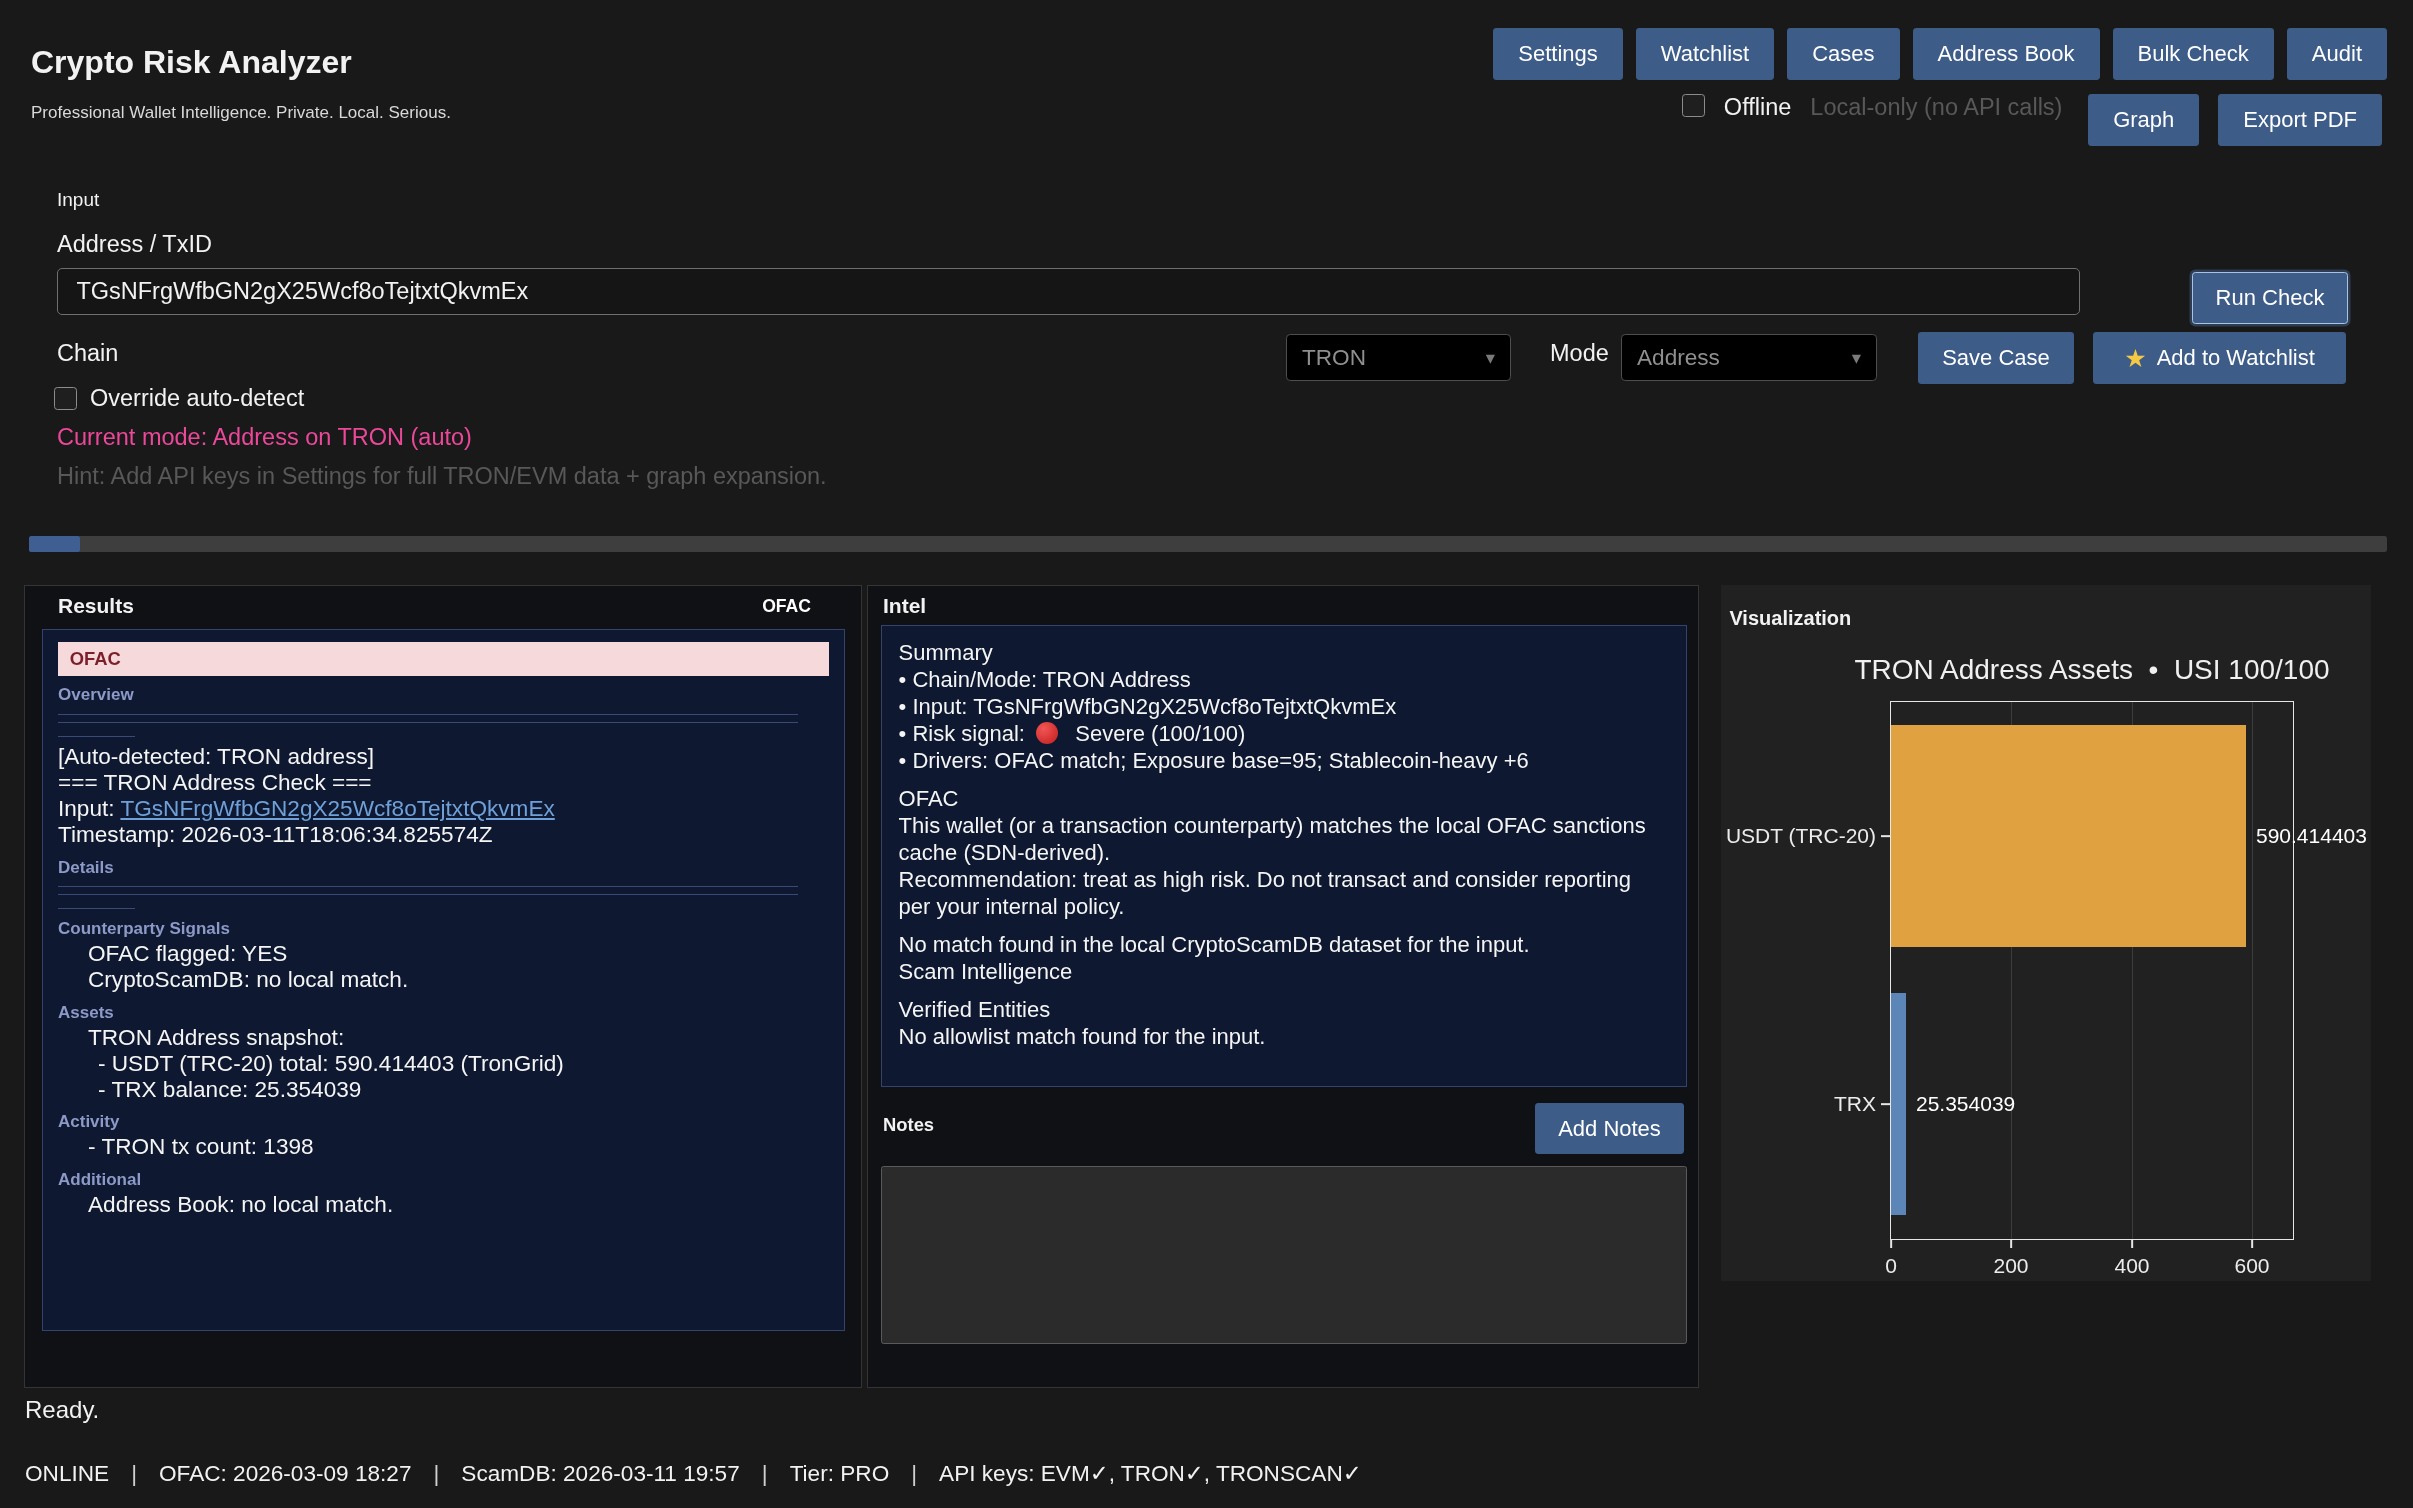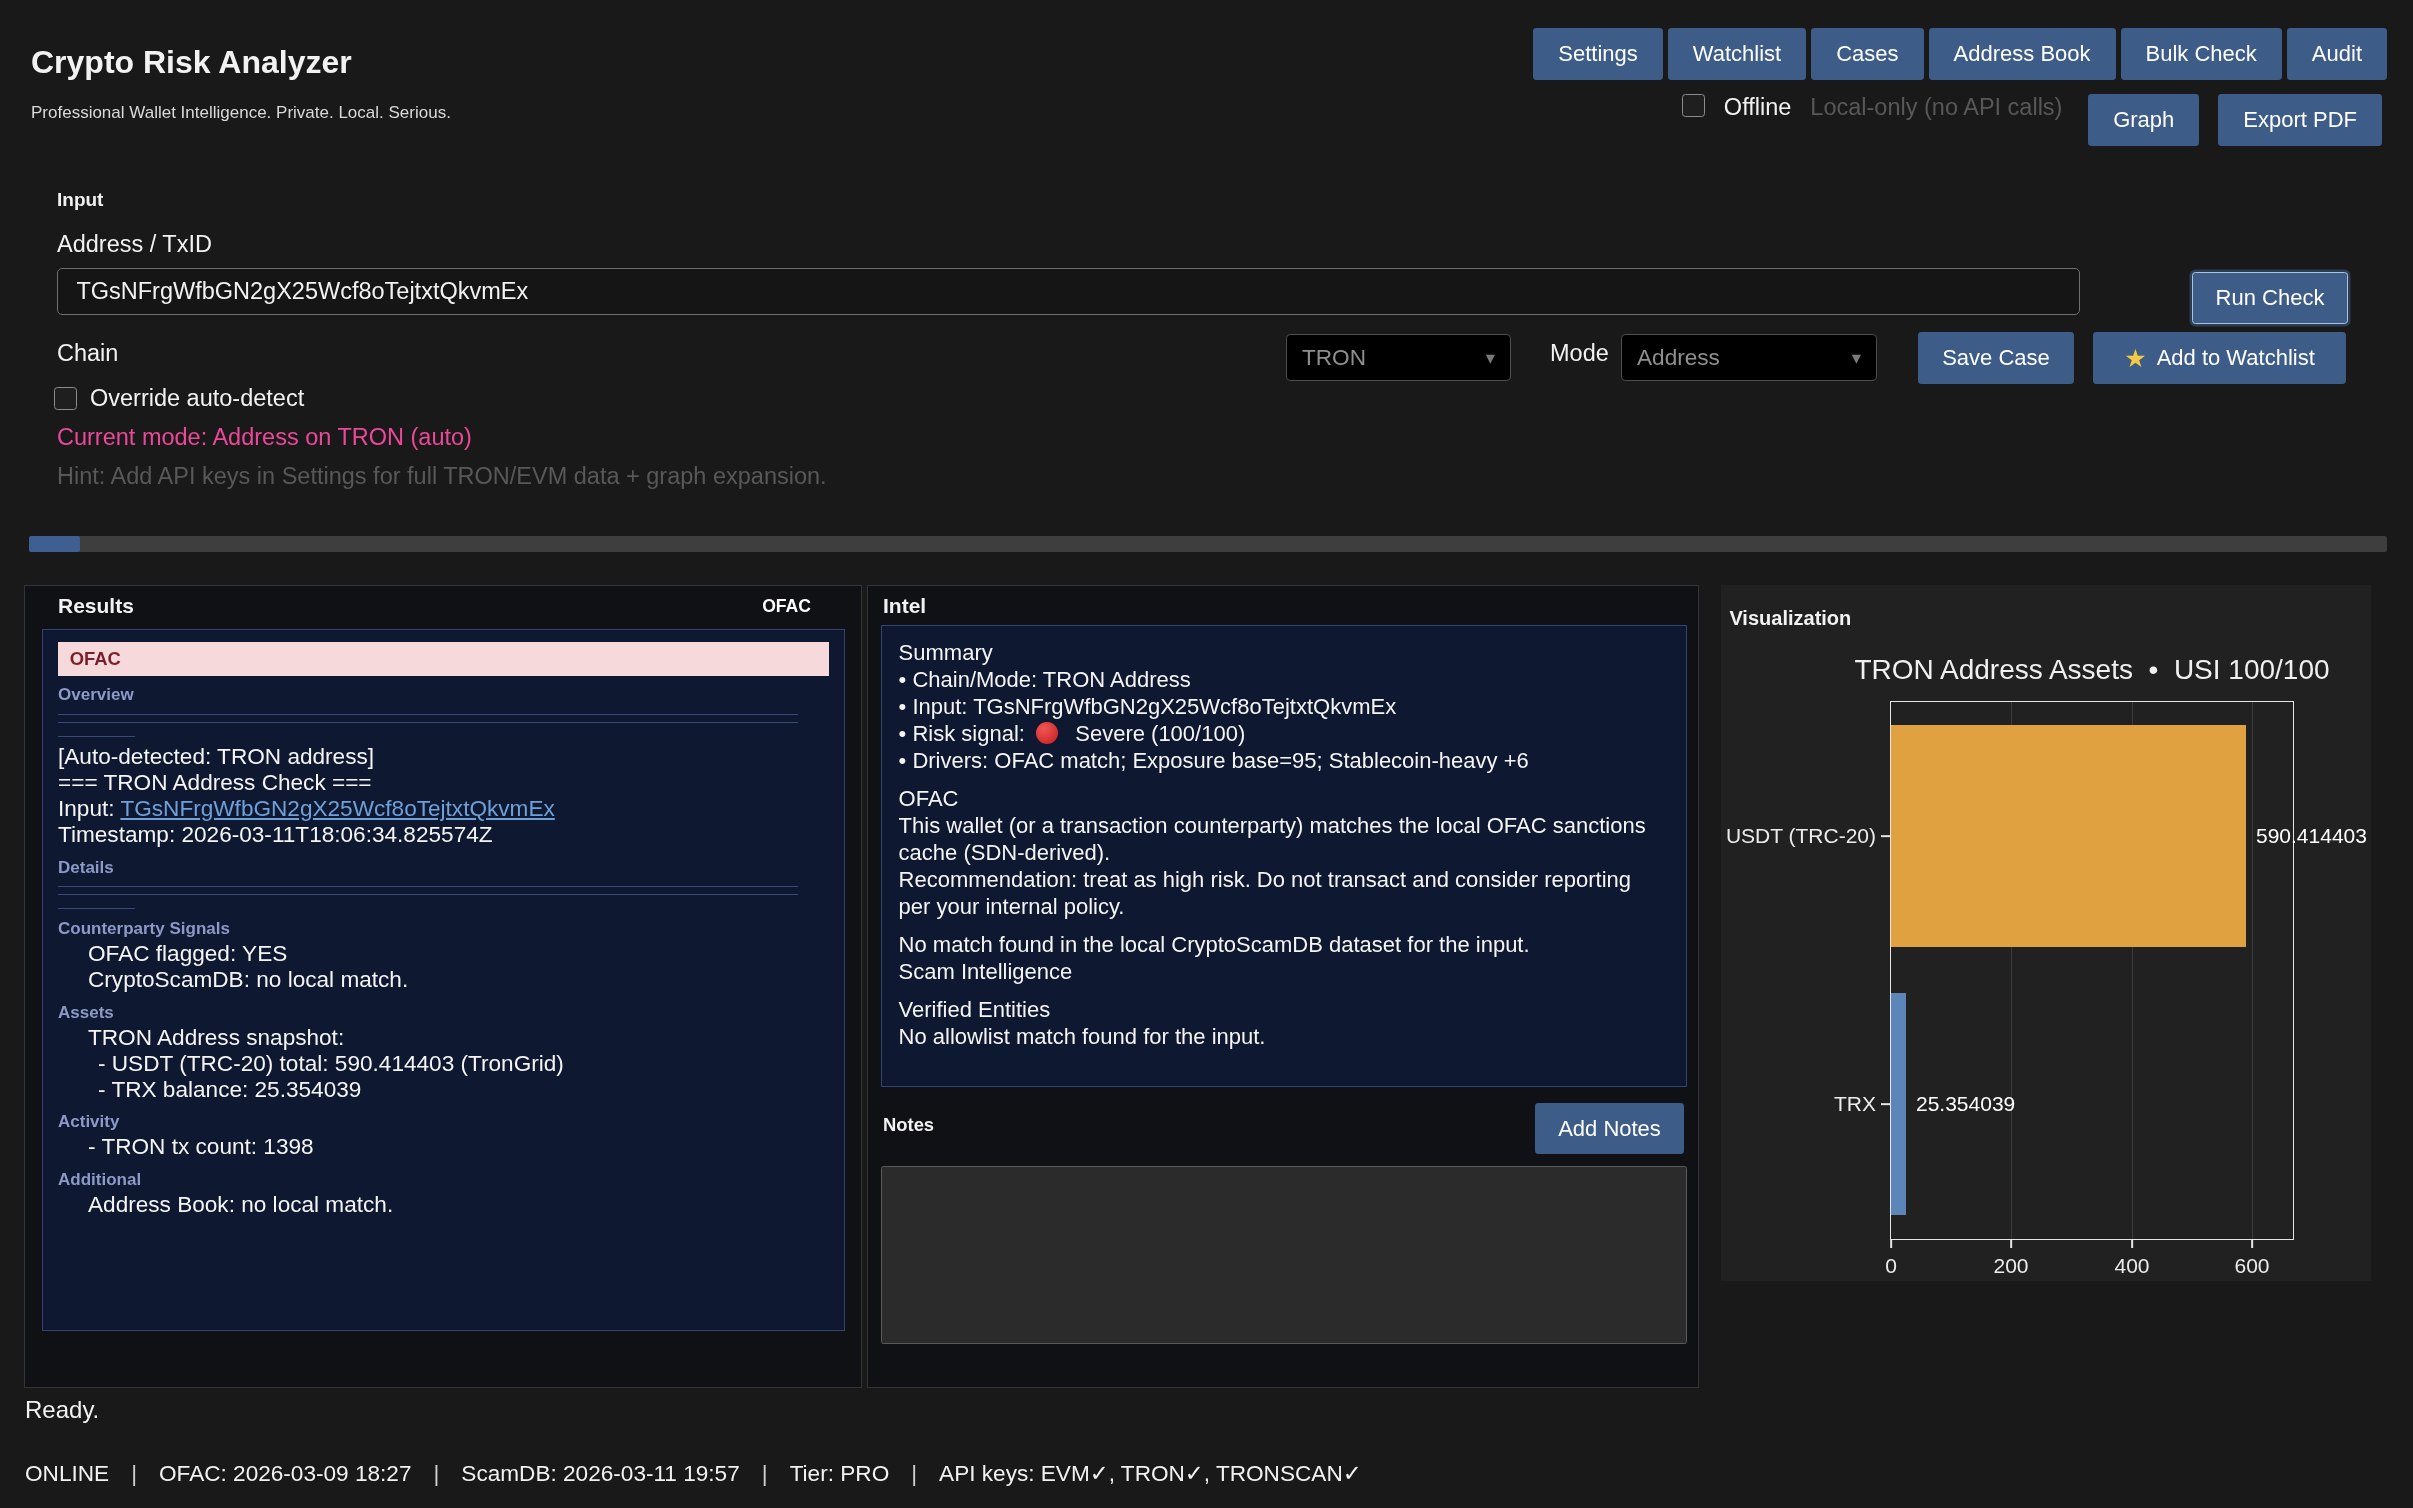--- a/index.html
+++ b/index.html
@@ -2,27 +2,27 @@
 <html style="font-size:13.4px"><head>
 <meta charset="utf-8">
 <style>
   html,body{margin:0;padding:0}
   body{width:2413px;height:1508px;background:#191919;font-family:"Liberation Sans","DejaVu Sans",sans-serif;color:#f2f2f2;position:relative;overflow:hidden}
   .btn{background:#3d5c88;color:#fff;border:none;border-radius:3.4px;font-size:22px;font-family:inherit;height:52px;padding:0 25px;cursor:pointer;white-space:nowrap}
 
   .brand{position:absolute;left:31px;top:44px}
   .app-title{font-size:32px;font-weight:bold}
   .app-subtitle{font-size:17px;color:#d9d9d9;margin-top:22px}
-  .top-nav{position:absolute;top:28px;right:26px;display:flex;gap:5px}
+  .top-nav{position:absolute;top:28px;right:26px;display:flex;gap:13px}
   .top-row2{position:absolute;top:94px;right:31px;display:flex;align-items:flex-start;gap:19px;height:52px}
   .checkbox{width:22.6px;height:22.6px;border:1.7px solid #8c8c8c;border-radius:3.4px;background:#1f1f1f;display:inline-block;box-sizing:border-box}
   .offline-label{font-size:23.5px}
   .offline-note{font-size:23.5px;color:#585858;margin-right:6.7px}
 
-  .input-label{position:absolute;left:57px;top:189px;font-size:19px;font-weight:bold}
+  .input-label{position:absolute;left:57px;top:189px;font-size:19px;font-weight:normal}
   .addr-label{position:absolute;left:57px;top:231px;font-size:23.5px}
   .addr-input{position:absolute;left:57px;top:268px;width:2023px;height:47px;background:#151515;border:0.8px solid #6f6f6f;border-radius:5px;color:#f2f2f2;font-size:23.5px;padding:0 18.4px;font-family:inherit;box-sizing:border-box}
   .run-check{position:absolute;left:2192px;top:272px;width:156px;height:52px;padding:0;border:1.7px solid #a9c3e4;box-shadow:0 0 0 2.5px rgba(90,130,190,.35)}
   .chain-label{position:absolute;left:57px;top:340px;font-size:23.5px}
   .select{position:absolute;height:47px;background:#000000;border:0.8px solid #4e4e4e;border-radius:4.2px;color:#8f8f8f;font-size:22.6px;display:flex;align-items:center;padding:0 15px;box-sizing:border-box;cursor:pointer}
   .chain-select{left:1286px;top:334px;width:225px}
   .mode-label{position:absolute;left:1550px;top:340px;font-size:23.5px}
   .mode-select{left:1621px;top:334px;width:256px}
   .select .chev{margin-left:auto;color:#7a7a7a;font-size:18.4px}
   .save-case{position:absolute;left:1918px;top:332px;width:156px;height:52px;padding:0}

